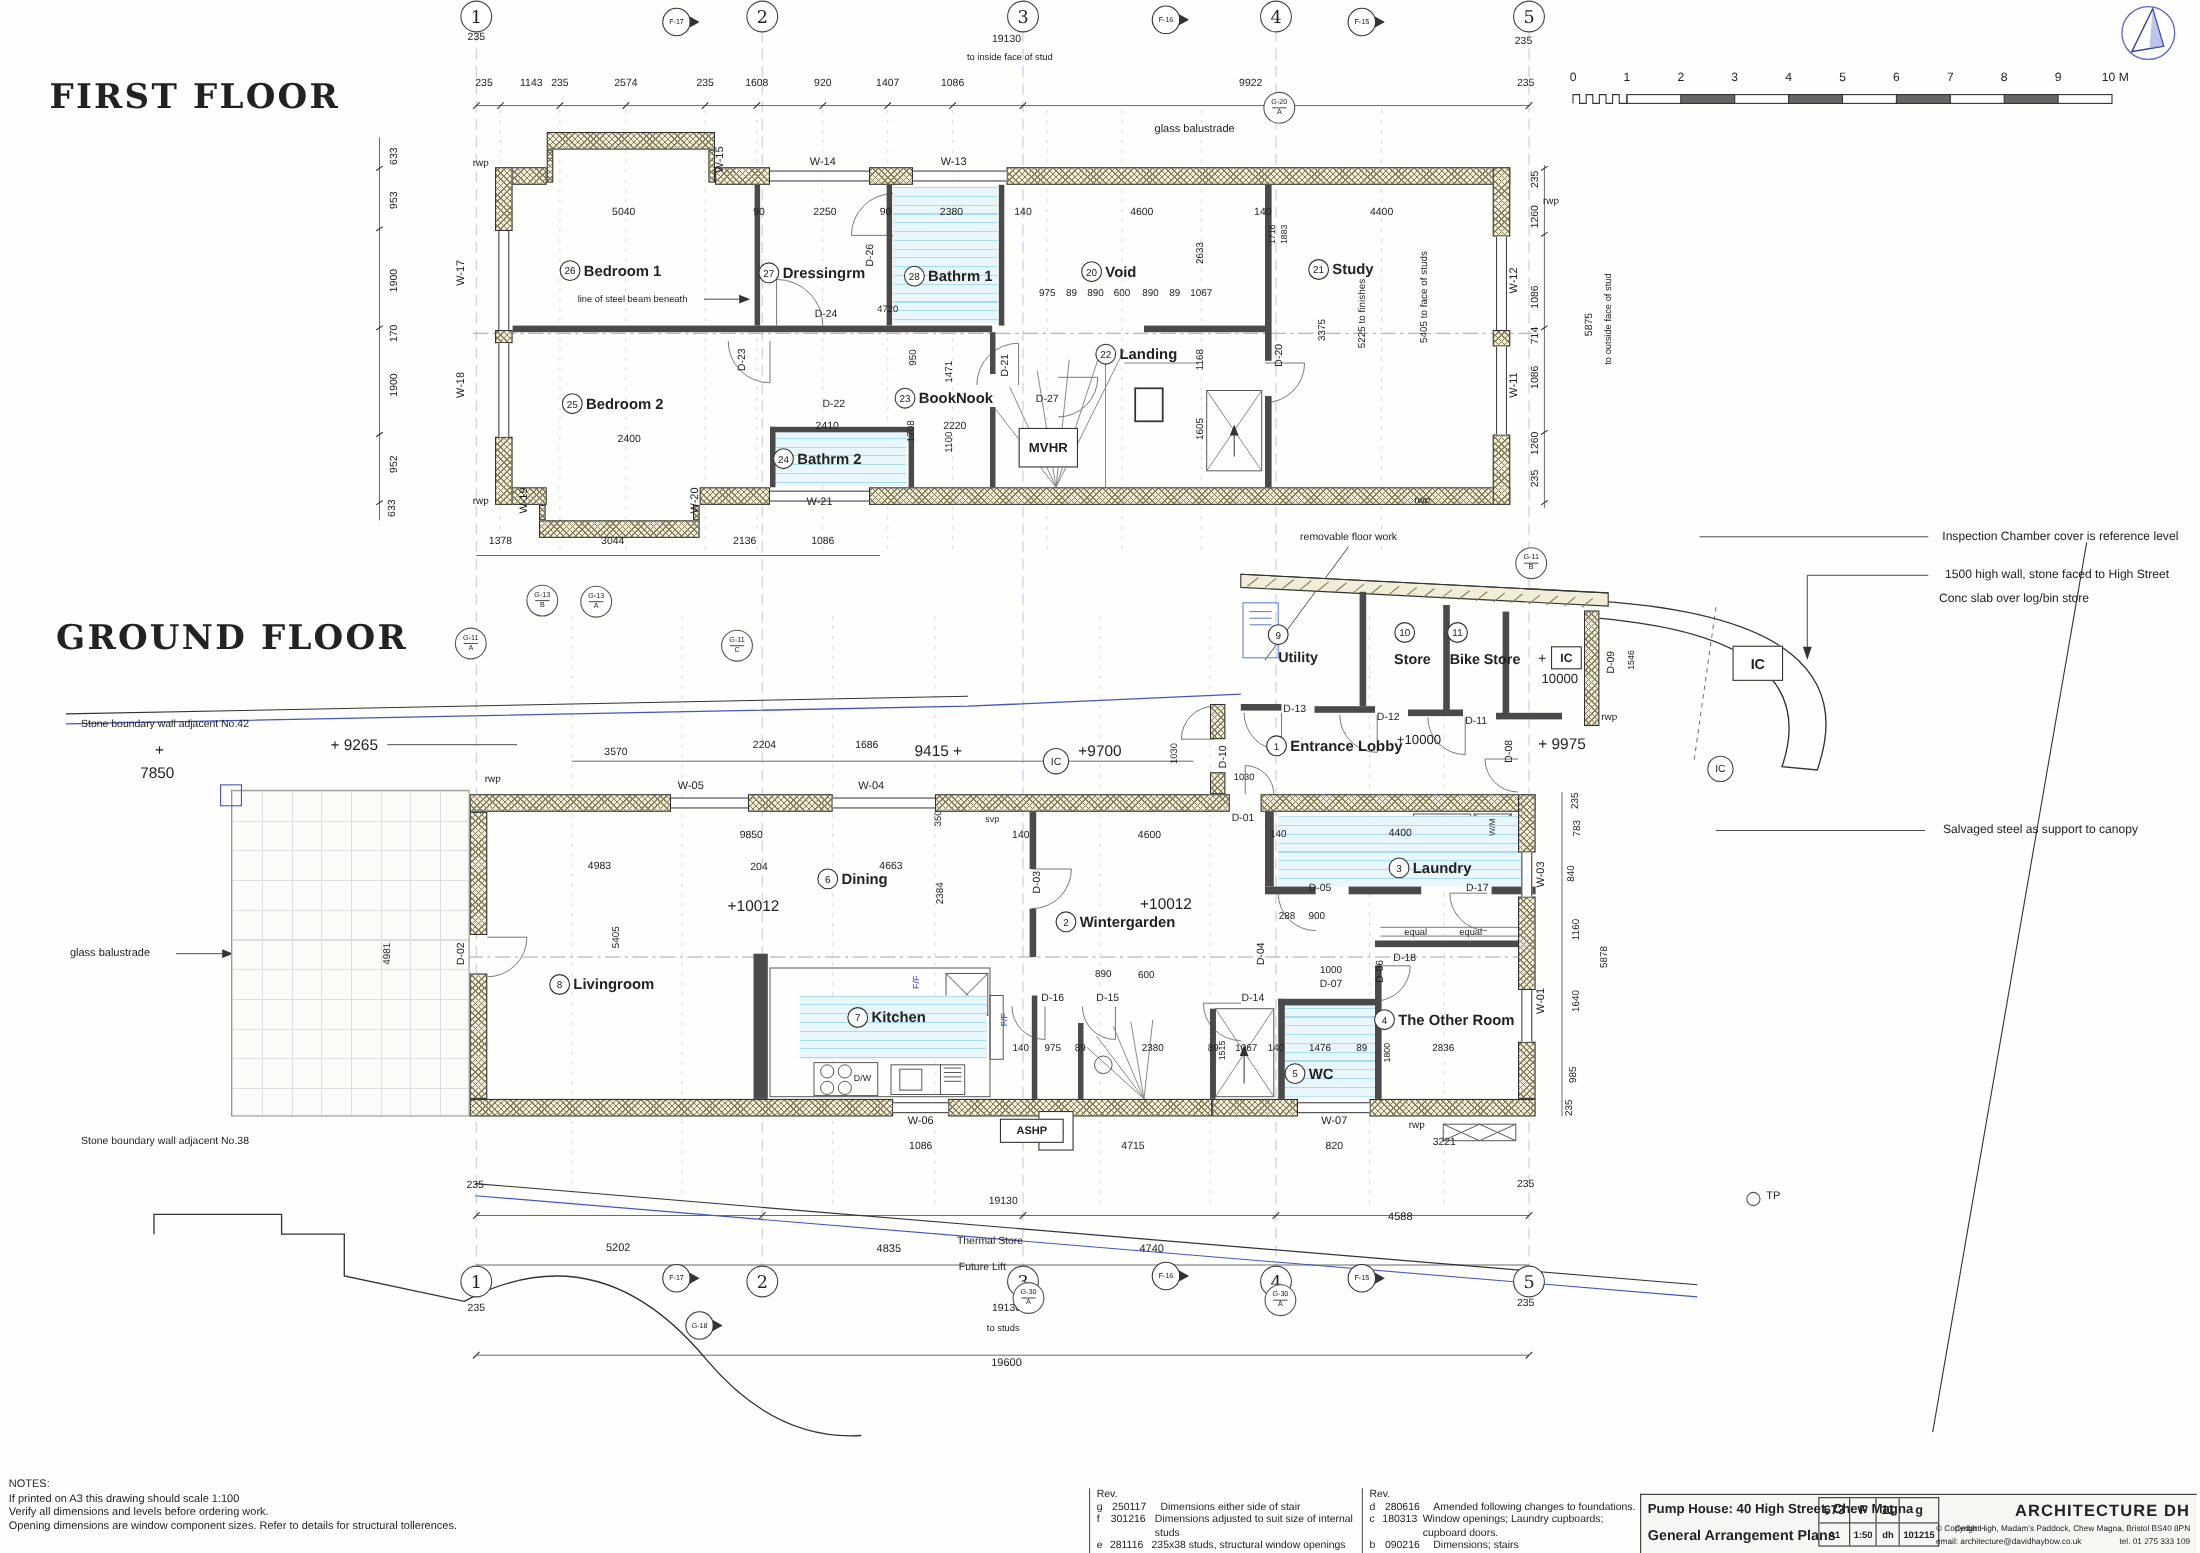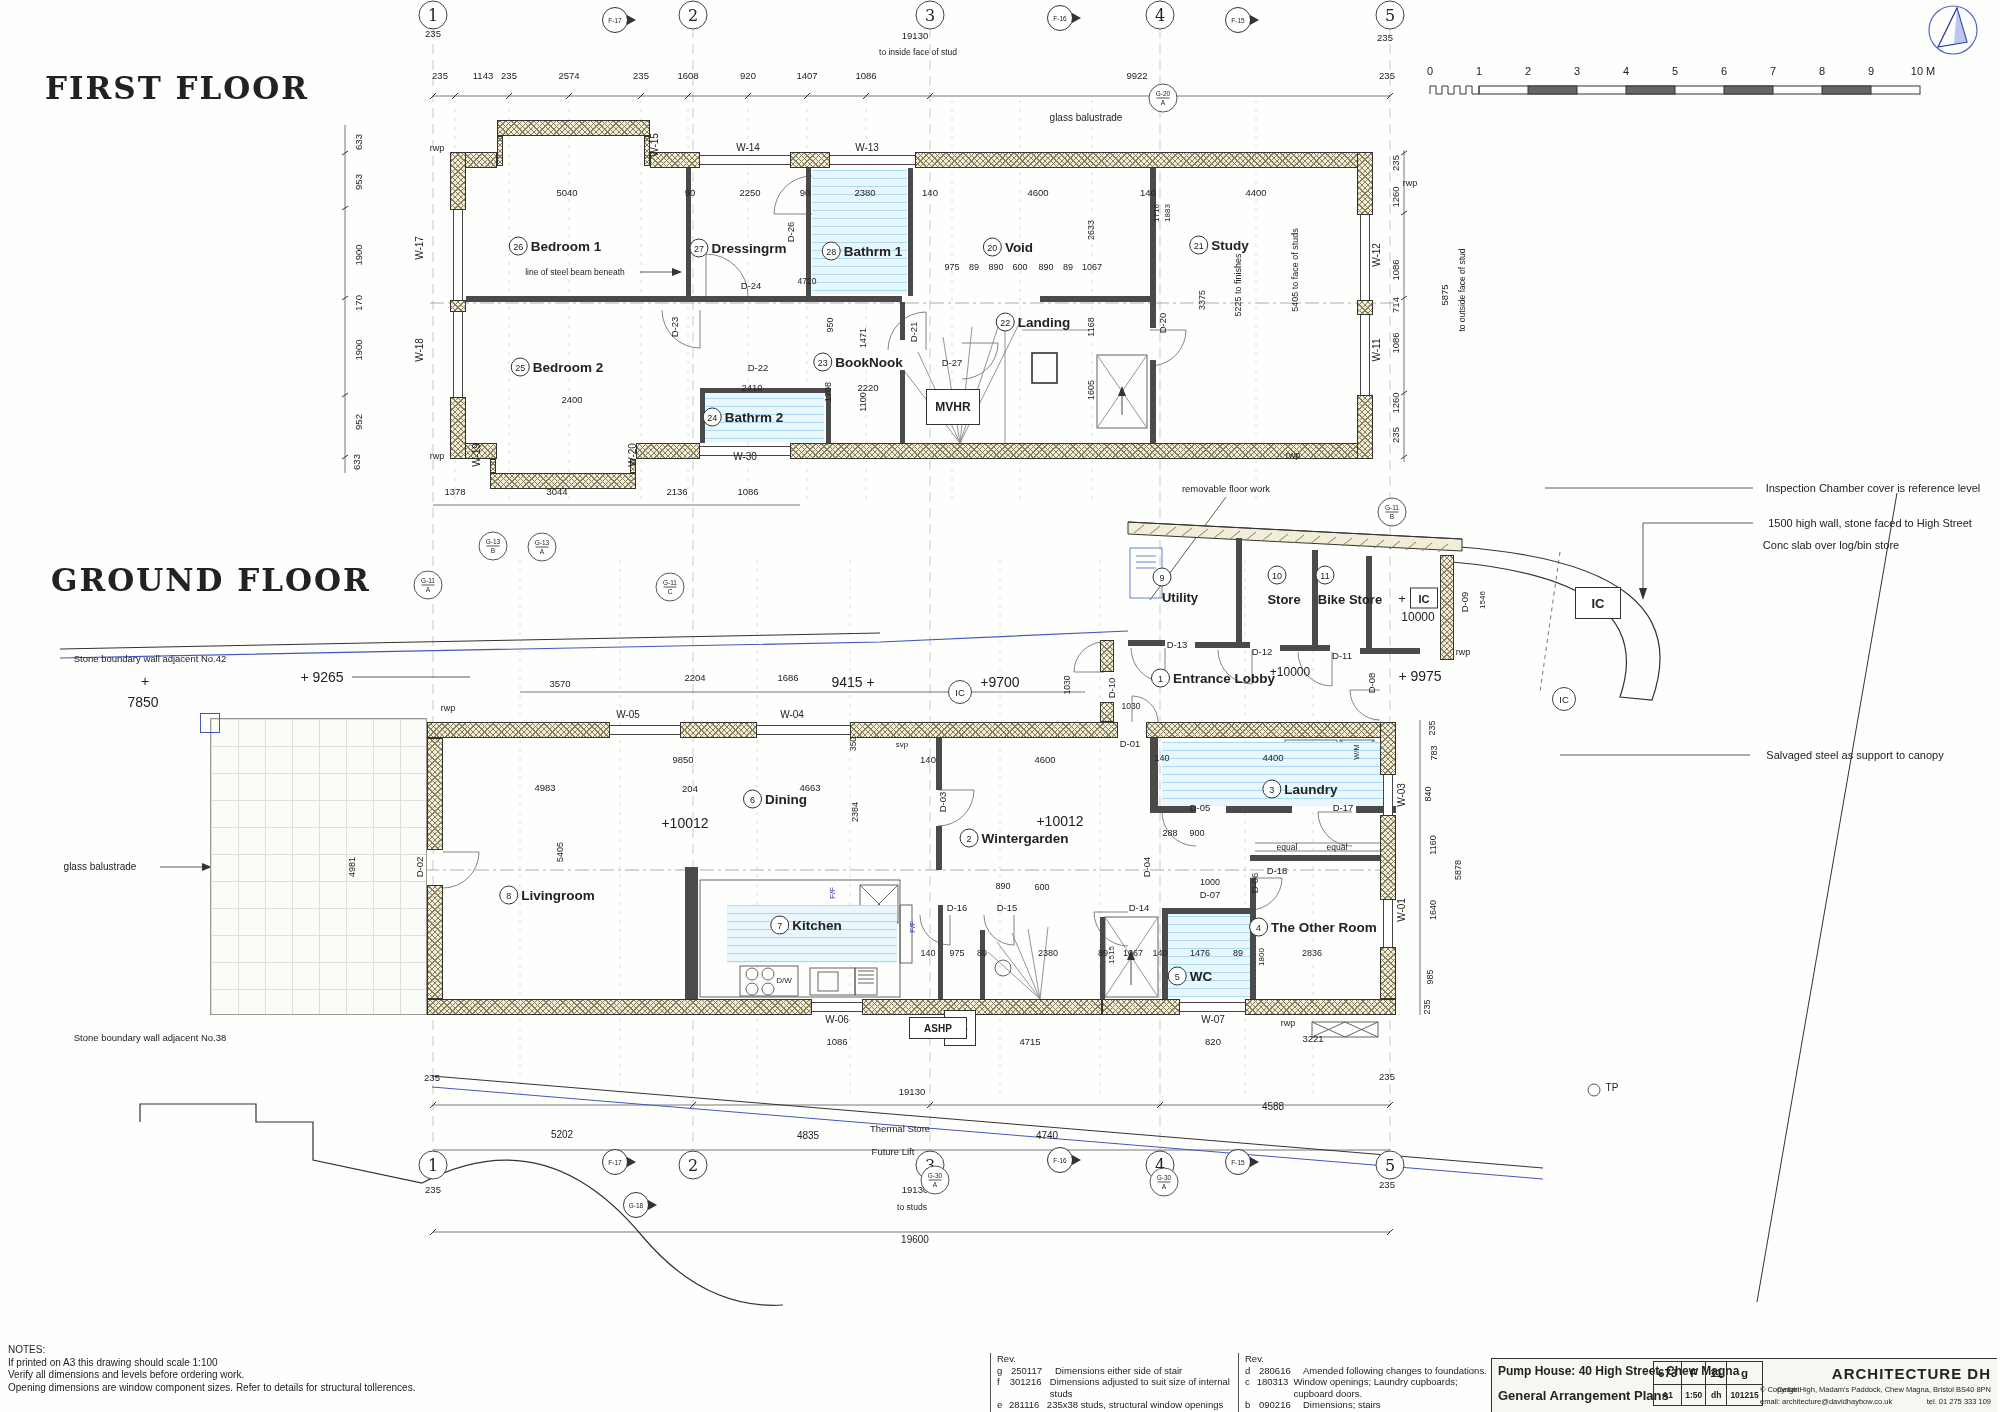--- a/index.html
+++ b/index.html
@@ -592,21 +592,21 @@
       <span class="lab" style="left: 1163px; top: 323px; transform: translate(-50%, -50%) rotate(-90deg); font-size: 9.5px;">D-20</span>
       <span class="lab" style="left: 420px; top: 248px; transform: translate(-50%, -50%) rotate(-90deg); font-size: 10px;">W-17</span>
       <span class="lab" style="left: 420px; top: 350px; transform: translate(-50%, -50%) rotate(-90deg); font-size: 10px;">W-18</span>
       <span class="lab" style="left: 655px; top: 145px; transform: translate(-50%, -50%) rotate(-90deg); font-size: 10px;">W-15</span>
       <span class="lab" style="left: 748px; top: 148px; transform: translate(-50%, -50%); font-size: 10px;">W-14</span>
       <span class="lab" style="left: 867px; top: 148px; transform: translate(-50%, -50%); font-size: 10px;">W-13</span>
       <span class="lab" style="left: 1377px; top: 255px; transform: translate(-50%, -50%) rotate(-90deg); font-size: 10px;">W-12</span>
       <span class="lab" style="left: 1377px; top: 350px; transform: translate(-50%, -50%) rotate(-90deg); font-size: 10px;">W-11</span>
       <span class="lab" style="left: 477px; top: 455px; transform: translate(-50%, -50%) rotate(-90deg); font-size: 10px;">W-19</span>
       <span class="lab" style="left: 633px; top: 455px; transform: translate(-50%, -50%) rotate(-90deg); font-size: 10px;">W-20</span>
-      <span class="lab" style="left: 745px; top: 457px; transform: translate(-50%, -50%); font-size: 10px;">W-30</span>
+      <span class="lab" style="left: 745px; top: 457px; transform: translate(-50%, -50%); font-size: 10px;">W-21</span>
       <span class="lab" style="left: 575px; top: 272px; transform: translate(-50%, -50%); font-size: 8.5px;">line of steel beam beneath</span>
       <span class="lab" style="left: 455px; top: 492px; transform: translate(-50%, -50%); font-size: 9.5px;">1378</span>
       <span class="lab" style="left: 557px; top: 492px; transform: translate(-50%, -50%); font-size: 9.5px;">3044</span>
       <span class="lab" style="left: 677px; top: 492px; transform: translate(-50%, -50%); font-size: 9.5px;">2136</span>
       <span class="lab" style="left: 748px; top: 492px; transform: translate(-50%, -50%); font-size: 9.5px;">1086</span>
       <span class="lab" style="left: 1226px; top: 489px; transform: translate(-50%, -50%); font-size: 9.5px;">removable floor work</span>
       <span class="lab" style="left: 150px; top: 659px; transform: translate(-50%, -50%); font-size: 9.5px;">Stone boundary wall adjacent No.42</span>
       <span class="lab" style="left: 145px; top: 681px; transform: translate(-50%, -50%); font-size: 14px;">+</span>
       <span class="lab" style="left: 143px; top: 702px; transform: translate(-50%, -50%); font-size: 14px;">7850</span>
       <span class="lab" style="left: 322px; top: 677px; transform: translate(-50%, -50%); font-size: 14px;">+ 9265</span>

